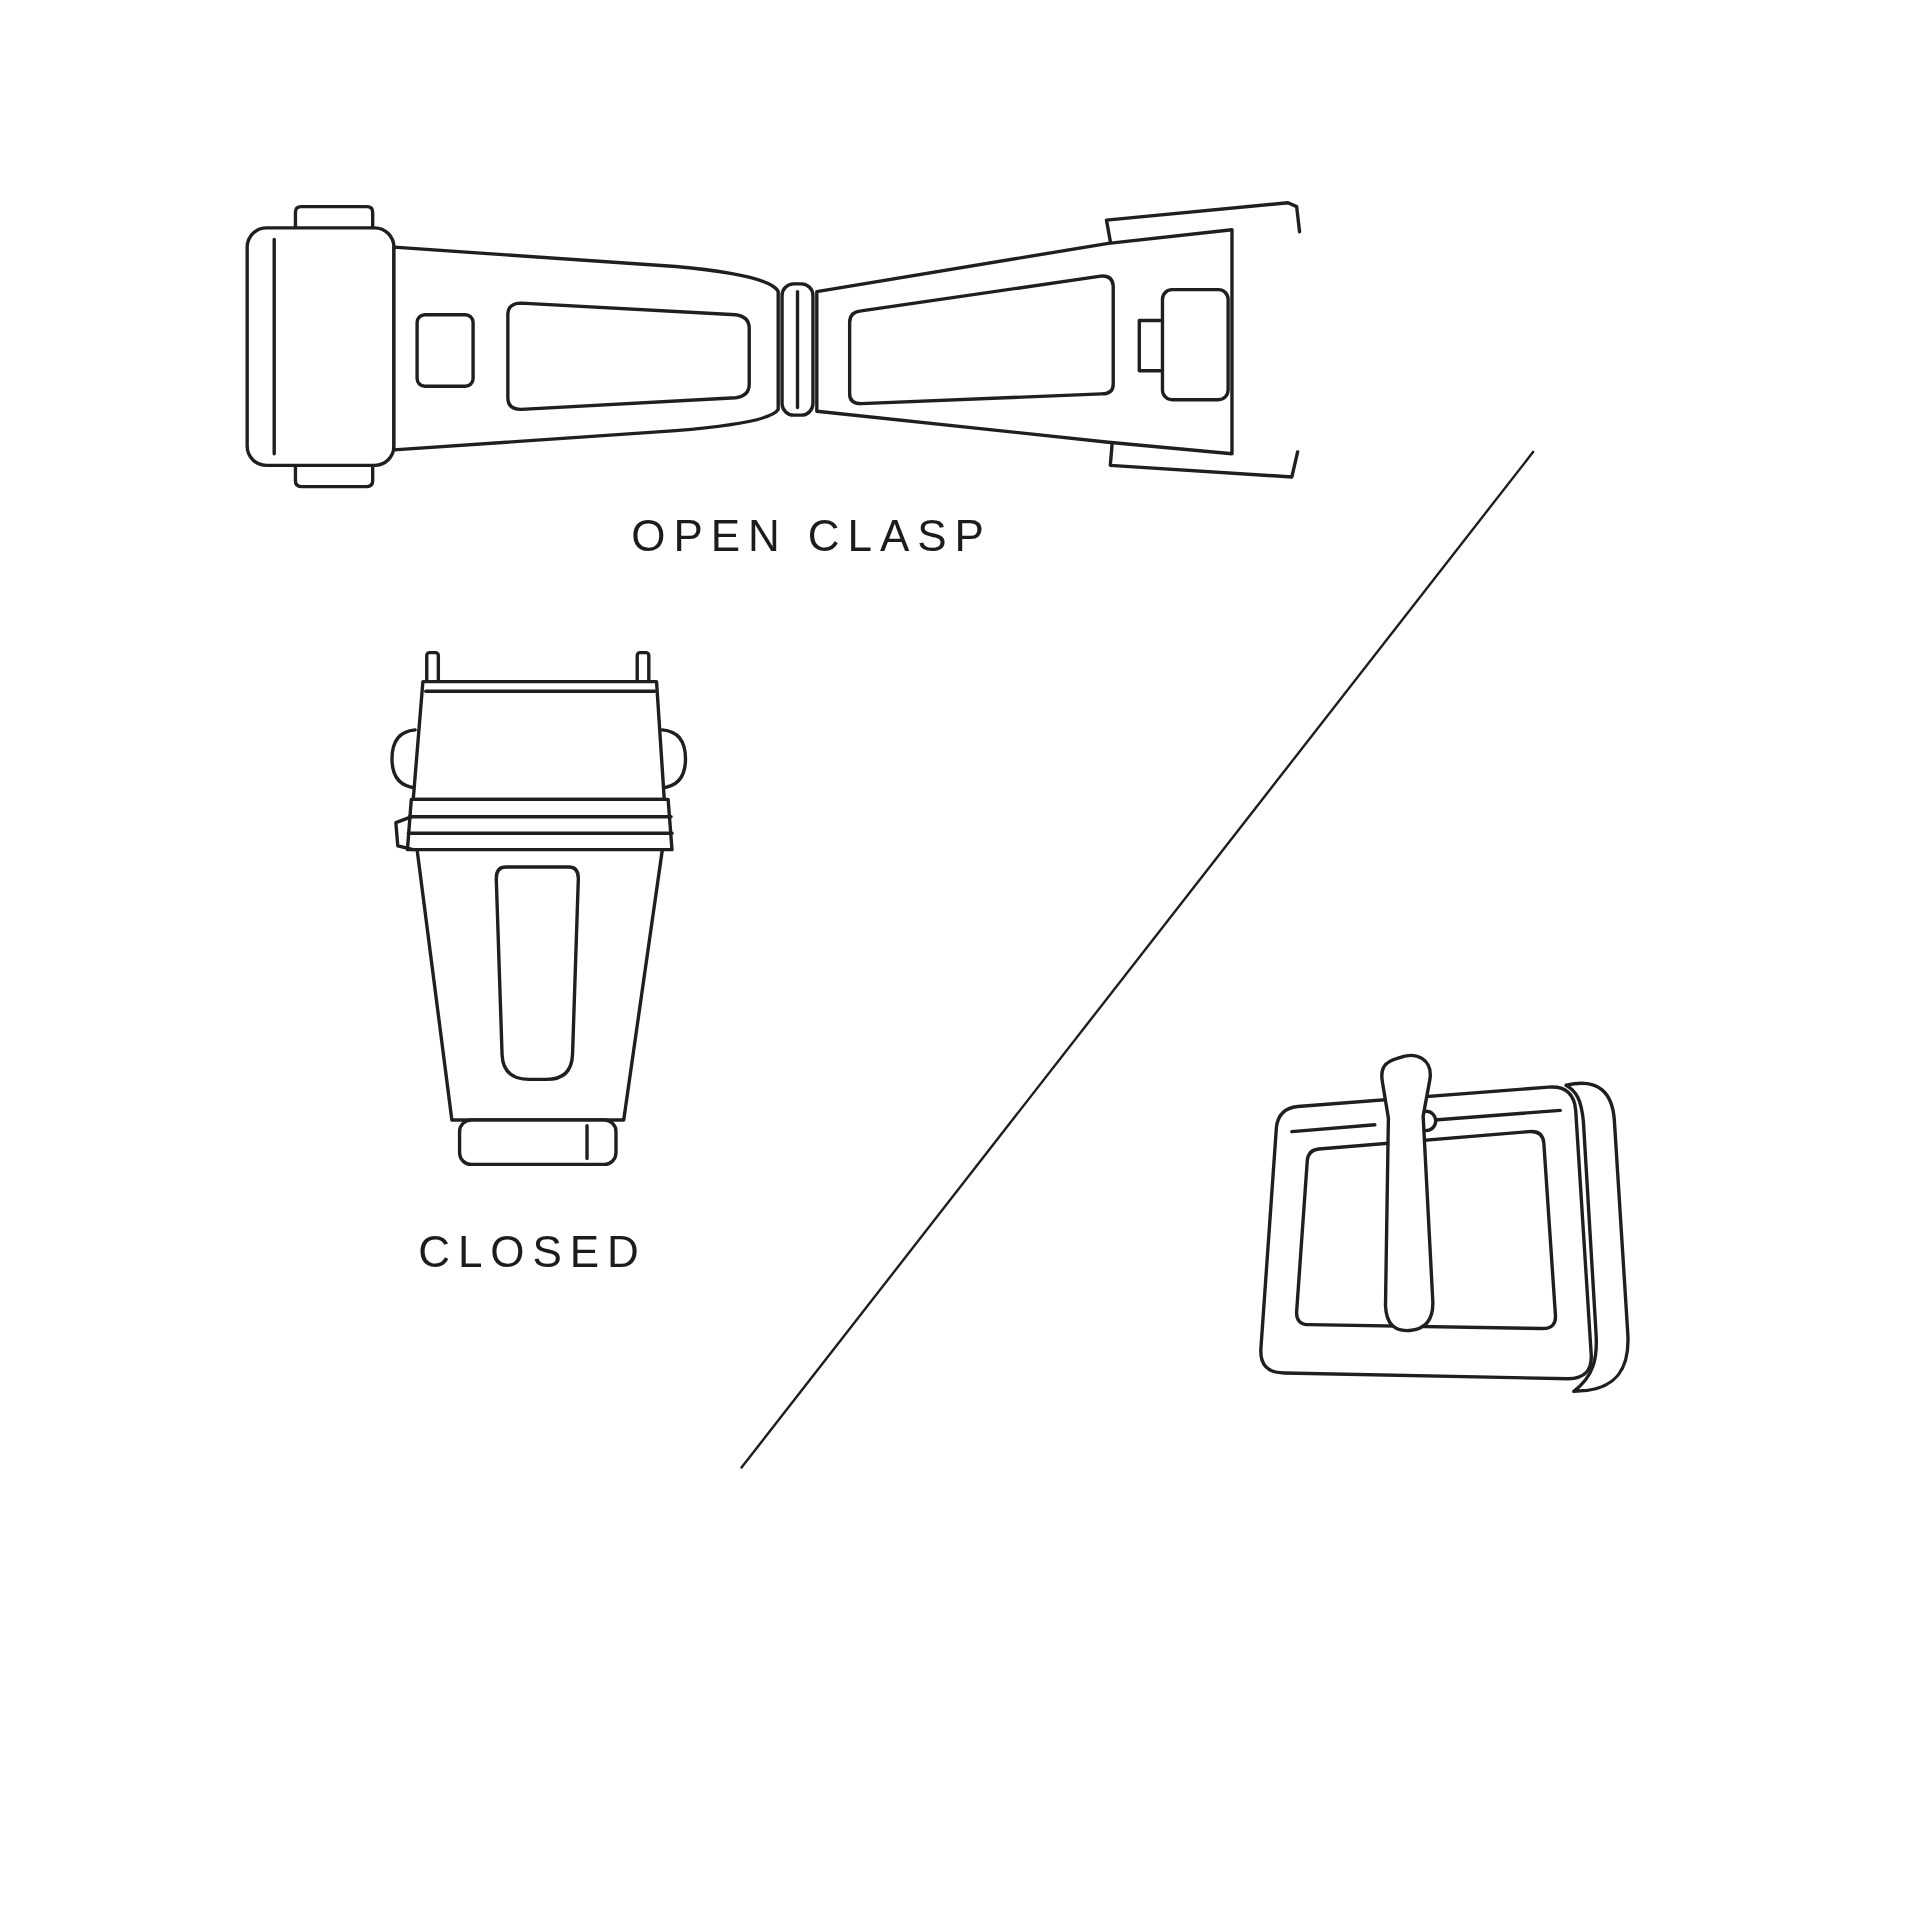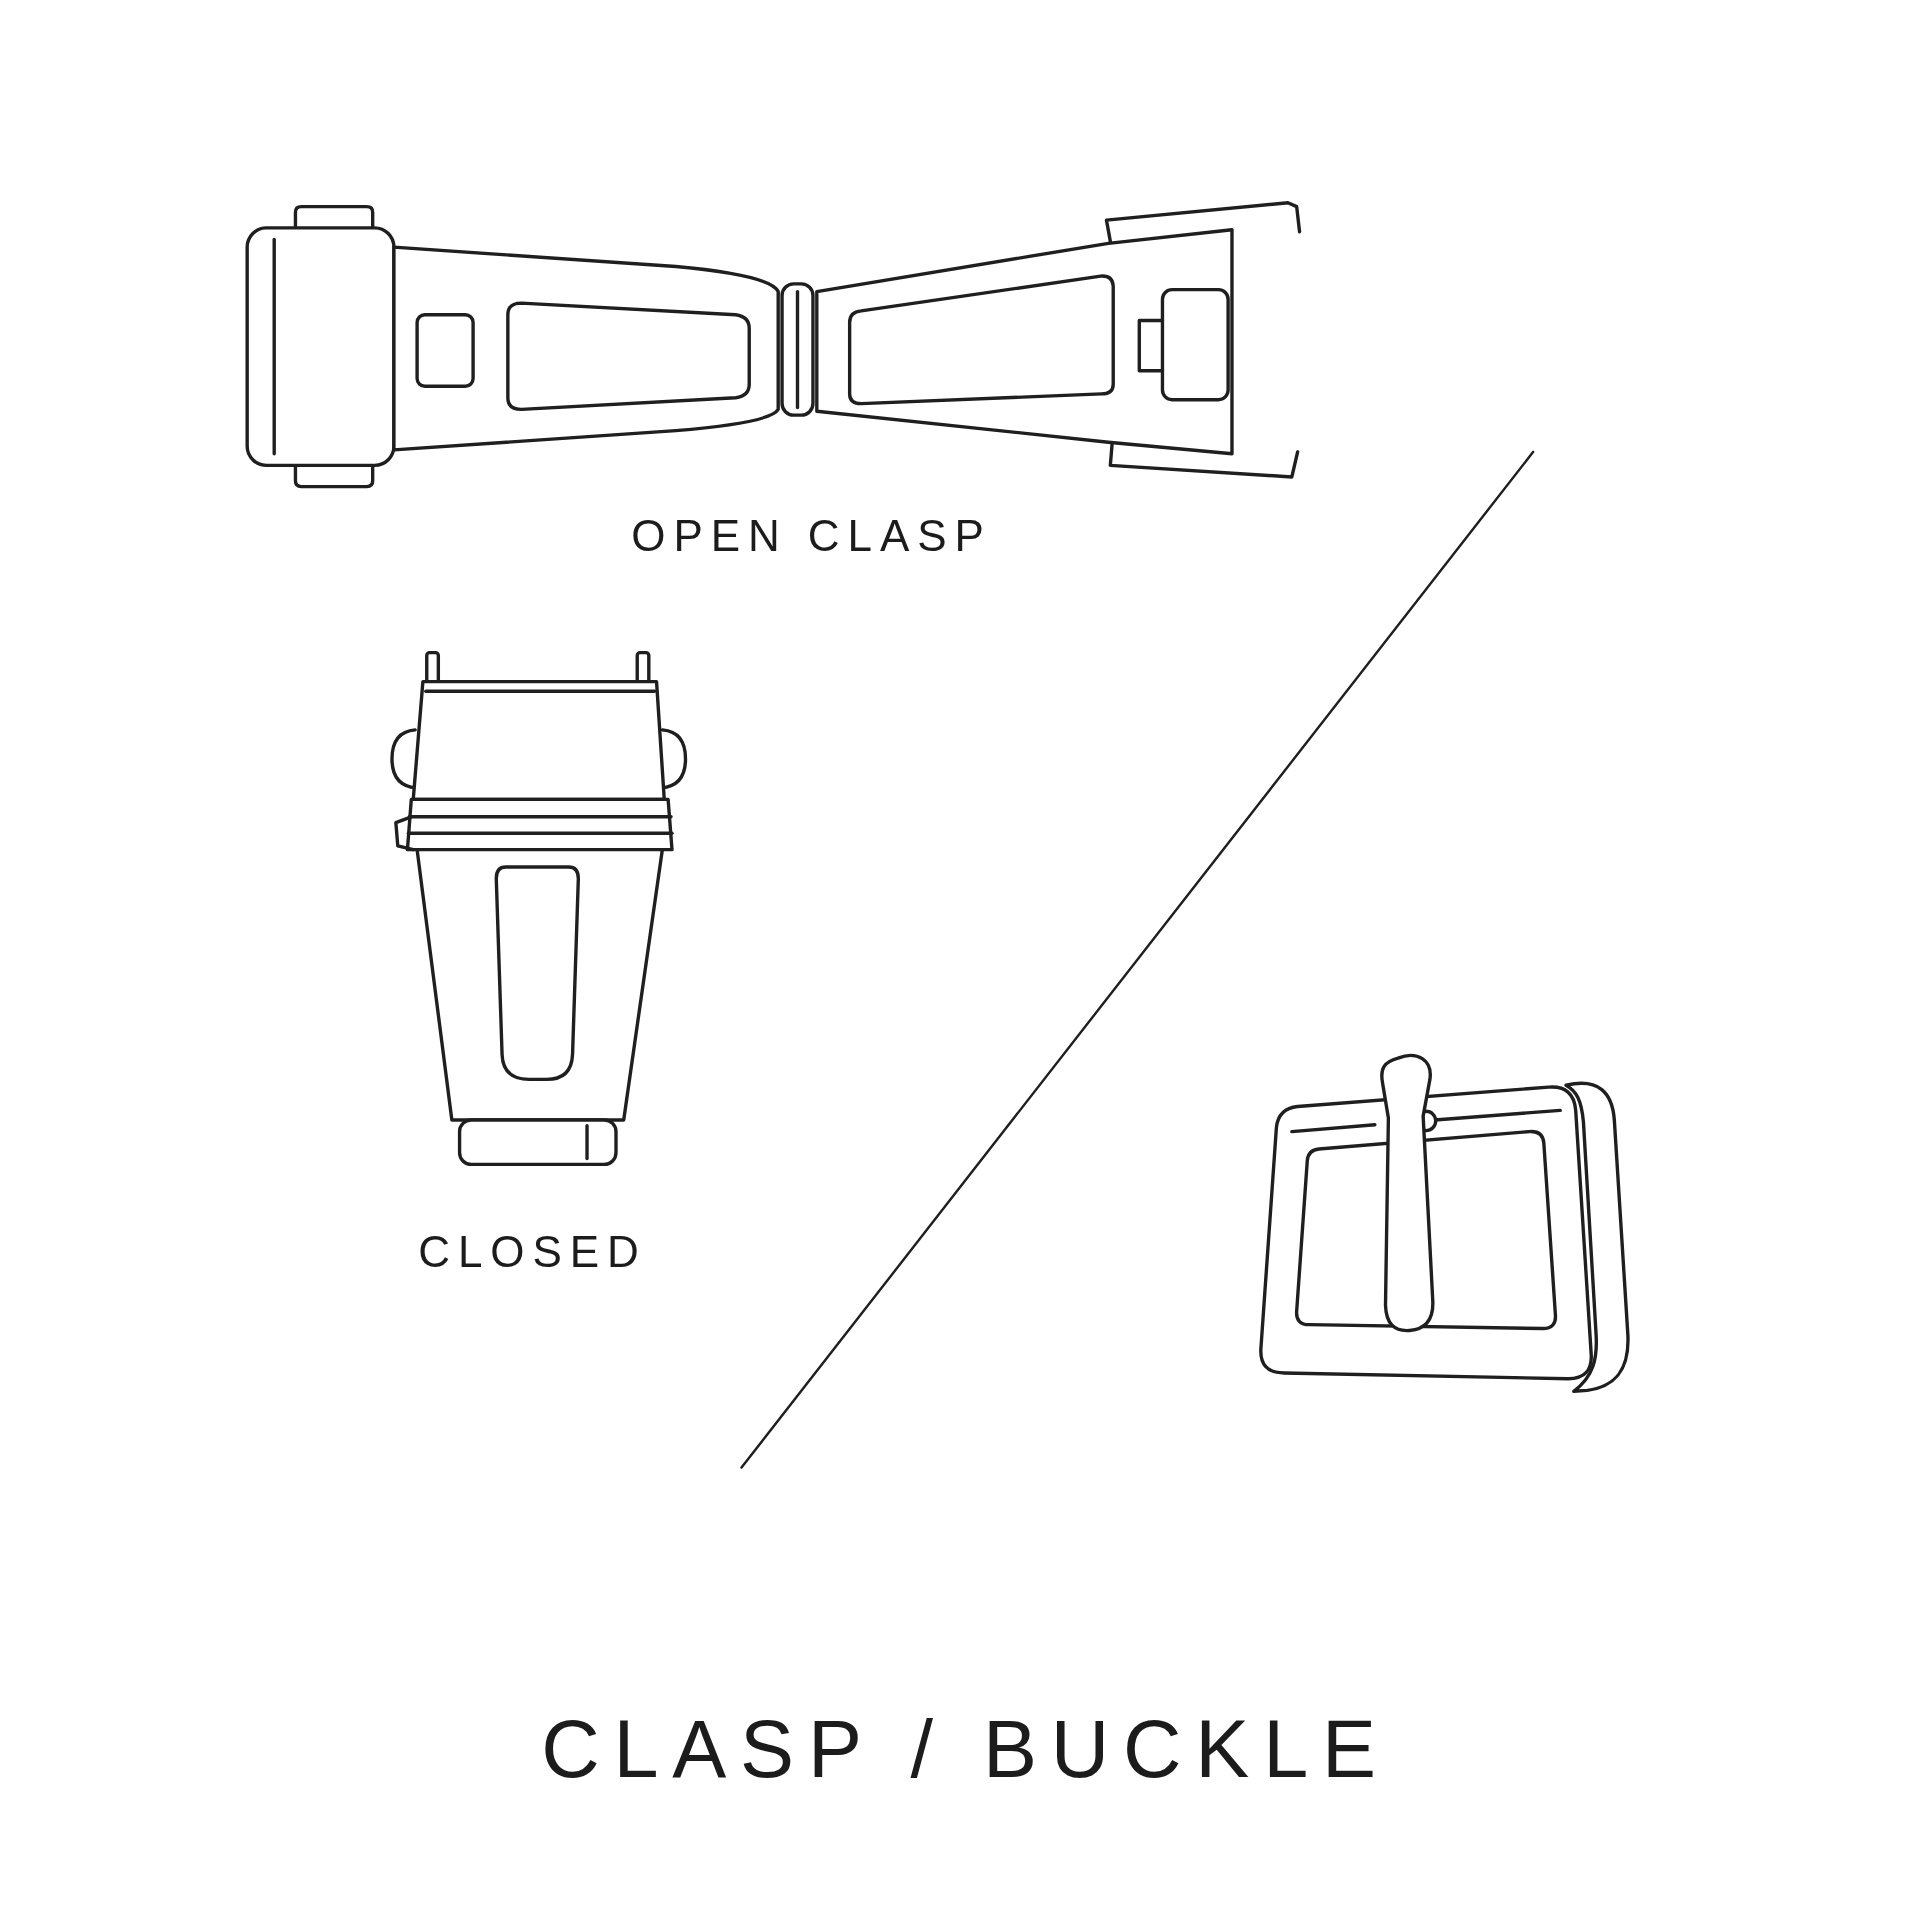--- a/index.html
+++ b/index.html
@@ -122,16 +122,15 @@
       <circle cx="1477" cy="1161" r="10" fill="#ffffff"></circle>
 
       <path d="M 1448 1096 C 1468 1088 1484 1098 1481 1118 L 1474 1156 L 1484 1348 Q 1485 1376 1460 1378 Q 1436 1380 1435 1352 L 1438 1158 L 1432 1122 C 1429 1106 1434 1100 1448 1096 Z" fill="#ffffff"></path>
     </g>
   </svg>
 
   <div class="caption caption-open">OPEN CLASP</div>
 
   <div class="caption caption-closed">CLOSED</div>
 
-  <div class="diagram-title">CLASP / BUCKLE</div>
 
 </div>
 
 
 </body></html>

